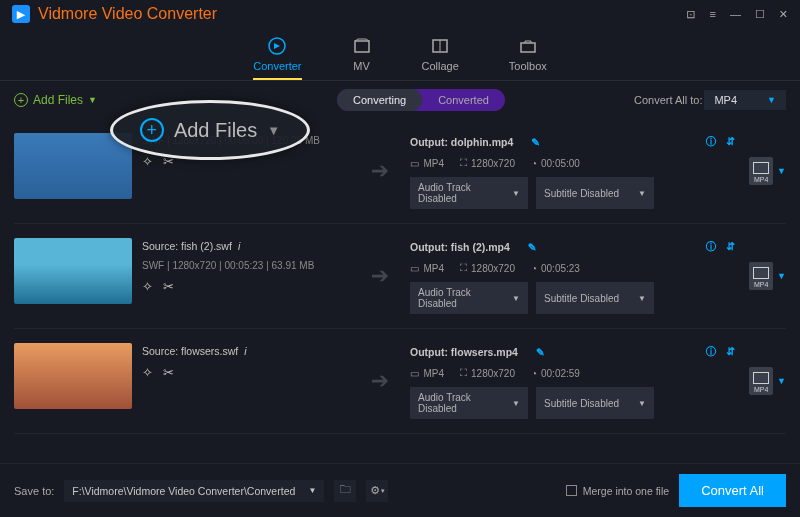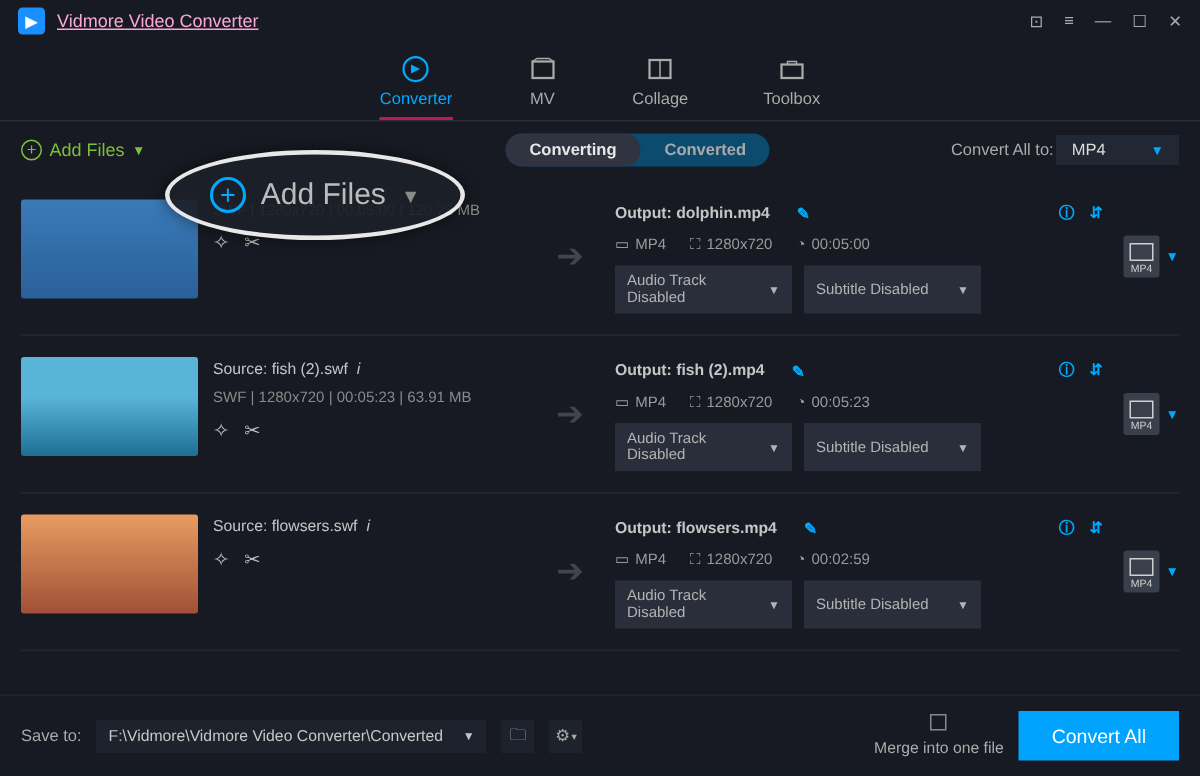--- a/index.html
+++ b/index.html
@@ -1,29 +1,29 @@
 <!DOCTYPE html>
 <html><head>
 <meta charset="utf-8">
 <style>
 * { margin:0; padding:0; box-sizing:border-box; font-family:Arial,sans-serif; }
 body { background:#171a22; color:#aaa; width:800px; height:517px; overflow:hidden; font-size:11px; }
 .titlebar { display:flex; align-items:center; padding:6px 12px; height:28px; }
 .logo { width:18px; height:18px; background:#1a8fff; border-radius:3px; margin-right:8px; display:flex; align-items:center; justify-content:center; color:#fff; font-size:11px; }
-.title { color:#f9a8d4; font-size:12px;text-decoration:underline; }
+.title { color:#f97316; font-size:16px; }
 .win-controls { margin-left:auto; display:flex; gap:14px; color:#aaa; }
 .win-controls span { cursor:pointer; }
 .tabs { display:flex; justify-content:center; gap:50px; padding:8px 0 0 0; border-bottom:1px solid #2a2d36; }
 .tab { display:flex; flex-direction:column; align-items:center; gap:4px; padding-bottom:6px; cursor:pointer; color:#aaa; }
-.tab.active { color:#00aaff; border-bottom:2px solid #be185d; }
+.tab.active { color:#00aaff; border-bottom:2px solid #fde047; }
 .tab-icon { width:20px; height:20px; display:flex; align-items:center; justify-content:center; }
 .toolbar { display:flex; align-items:center; padding:8px 14px; gap:10px; }
 .add-files { display:flex; align-items:center; gap:5px; color:#7bbf3a; cursor:pointer; font-size:12px; }
 .plus-circ { width:14px; height:14px; border:1.5px solid #7bbf3a; border-radius:50%; display:flex; align-items:center; justify-content:center; font-size:11px; line-height:1; }
-.seg { display:flex; background:#0c4a6e; border-radius:12px; overflow:hidden; margin-left:230px;font-weight:bold; }
+.seg { display:flex; background:#4c1d95; border-radius:12px; overflow:hidden; margin-left:230px; }
 .seg div { padding:5px 16px; cursor:pointer; font-size:11px; }
 .seg .active { background:#2f3440; color:#e8e8e8; border-radius:12px; }
 .convert-all { margin-left:auto; display:flex; align-items:center; gap:2px; font-size:11px; }
 .fmt-dd { background:#222734; padding:4px 10px; color:#dcdcdc; display:flex; align-items:center; gap:30px; cursor:pointer; }
 .list { padding:0 14px; }
 .row { display:flex; align-items:flex-start; padding:14px 0; border-bottom:1px solid #23262f; gap:10px; }
 .thumb { width:118px; height:66px; background:#2a5c8f; border-radius:2px; flex-shrink:0; }
 .thumb.t1 { background:linear-gradient(#3a7ab8,#2a6099); }
 .thumb.t2 { background:linear-gradient(#59b5d8 40%,#1d6f93); }
 .thumb.t3 { background:linear-gradient(#e89c60,#a05038); }
@@ -38,21 +38,21 @@
 .out-meta { display:flex; gap:16px; color:#9a9a9a; font-size:10px; align-items:center; }
 .out-meta span { display:flex; align-items:center; gap:4px; }
 .dds { display:flex; gap:8px; }
 .dd { background:#2a2e3a; padding:5px 8px; color:#b3b3b3; font-size:10px; display:flex; align-items:center; justify-content:space-between; gap:8px; cursor:pointer; width:118px; }
 .fmt-pick { display:flex; align-items:center; gap:4px; align-self:center; flex-shrink:0; margin-left:4px; }
 .fmt-badge { width:24px; height:28px; background:#3a3f4c; border-radius:2px; display:flex; align-items:flex-end; justify-content:center; color:#d0d0d0; font-size:7px; padding-bottom:2px; position:relative; }
 .fmt-badge:before { content:""; position:absolute; top:5px; width:14px; height:10px; border:1px solid #d0d0d0; }
 .footer { position:absolute; bottom:0; left:0; right:0; display:flex; align-items:center; padding:10px 14px; gap:10px; background:#171a22; border-top:1px solid #22252e; }
 .save-dd { background:#1e222c; padding:5px 8px; width:260px; display:flex; align-items:center; justify-content:space-between; font-size:10.5px; color:#c7c7c7; }
 .foot-icon { width:22px; height:22px; background:#1e222c; display:flex; align-items:center; justify-content:center; cursor:pointer; }
-.merge { display:flex; align-items:center; gap:6px; margin-left:auto; font-size:10.5px;flex-direction:column; }
+.merge { display:flex; align-items:center; gap:6px; margin-left:auto; font-size:10.5px; }
 .chk { width:11px; height:11px; border:1px solid #888; }
 .convert-btn { background:#00a4ff; color:#fff; padding:9px 22px; font-size:13px; cursor:pointer; }
 .callout { position:absolute; left:110px; top:100px; width:200px; height:60px; border:3px solid #e8e8e8; border-radius:50%; display:flex; align-items:center; justify-content:center; gap:10px; background:rgba(28,31,40,0.92); box-shadow:0 0 10px rgba(0,0,0,0.5); pointer-events:none; }
 .callout .pc { width:24px; height:24px; border:2px solid #00aaff; border-radius:50%; display:flex; align-items:center; justify-content:center; color:#00aaff; font-size:18px; }
 .callout .txt { color:#bcbcbc; font-size:20px; }
 .callout .dr { color:#8a8a8a; font-size:13px; }
 svg { display:block; }
 </style>
 </head>
 <body>

